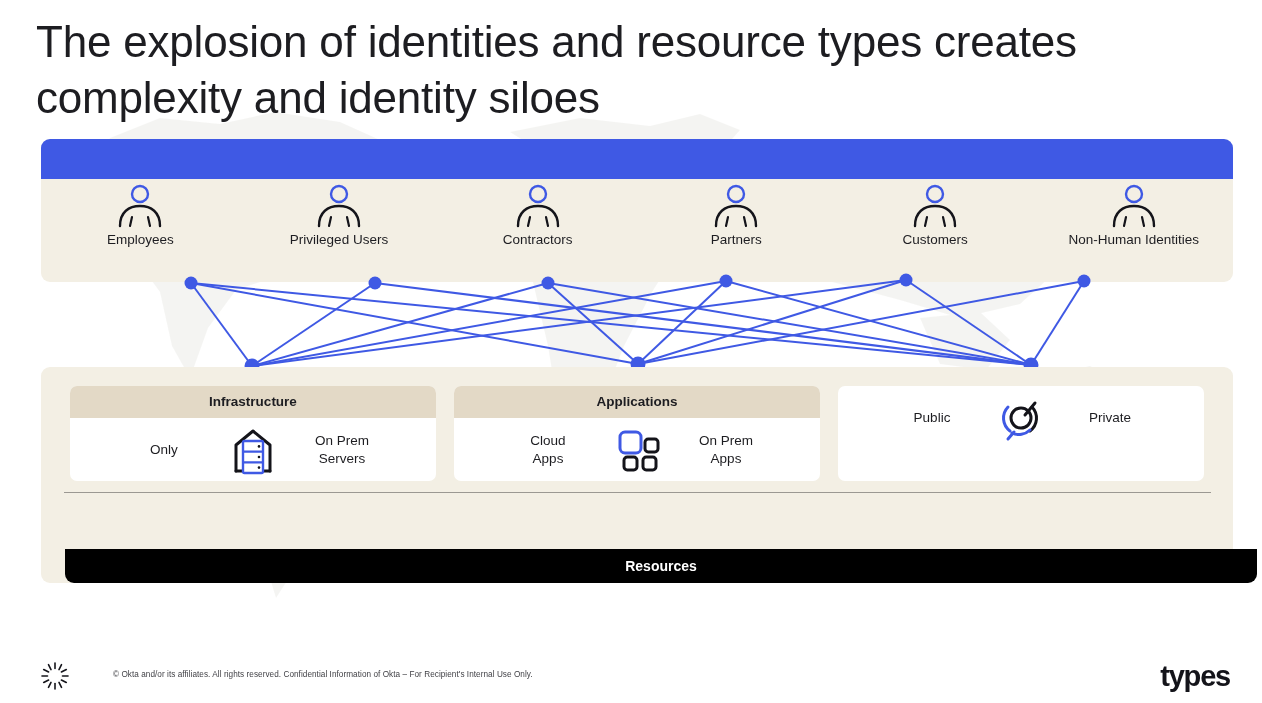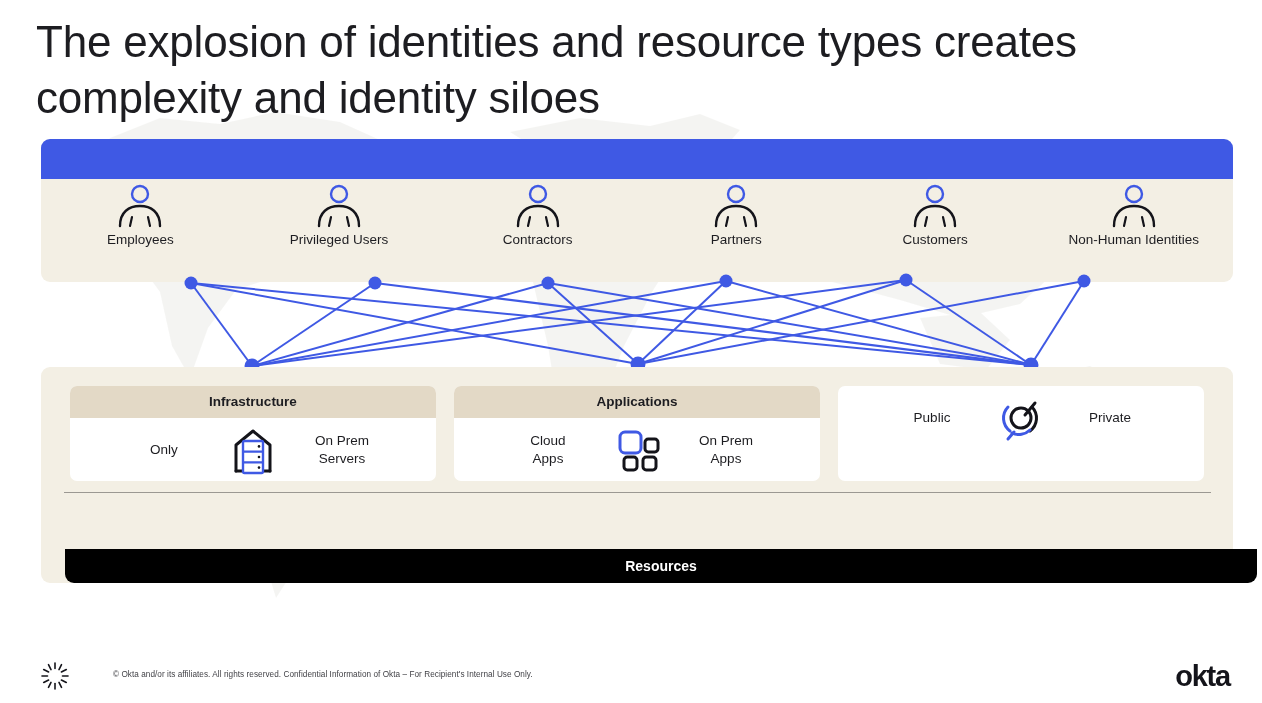--- a/index.html
+++ b/index.html
@@ -362,15 +362,15 @@
       <line x1="21.5" y1="26.3" x2="19" y2="21.4"></line>
       <line x1="15" y1="28" x2="15" y2="22.5"></line>
       <line x1="8.5" y1="26.3" x2="11" y2="21.4"></line>
       <line x1="3.7" y1="21.5" x2="8.6" y2="19"></line>
       <line x1="2" y1="15" x2="7.5" y2="15"></line>
       <line x1="3.7" y1="8.5" x2="8.6" y2="11"></line>
       <line x1="8.5" y1="3.7" x2="11" y2="8.6"></line>
     </g>
   </svg>
   <div id="footer-text">© Okta and/or its affiliates. All rights reserved. Confidential Information of Okta – For Recipient's Internal Use Only.</div>
-  <div id="okta-wordmark">okta</div>
+  <div id="okta-wordmark">types</div>
 
 </div>
 
 </body></html>

